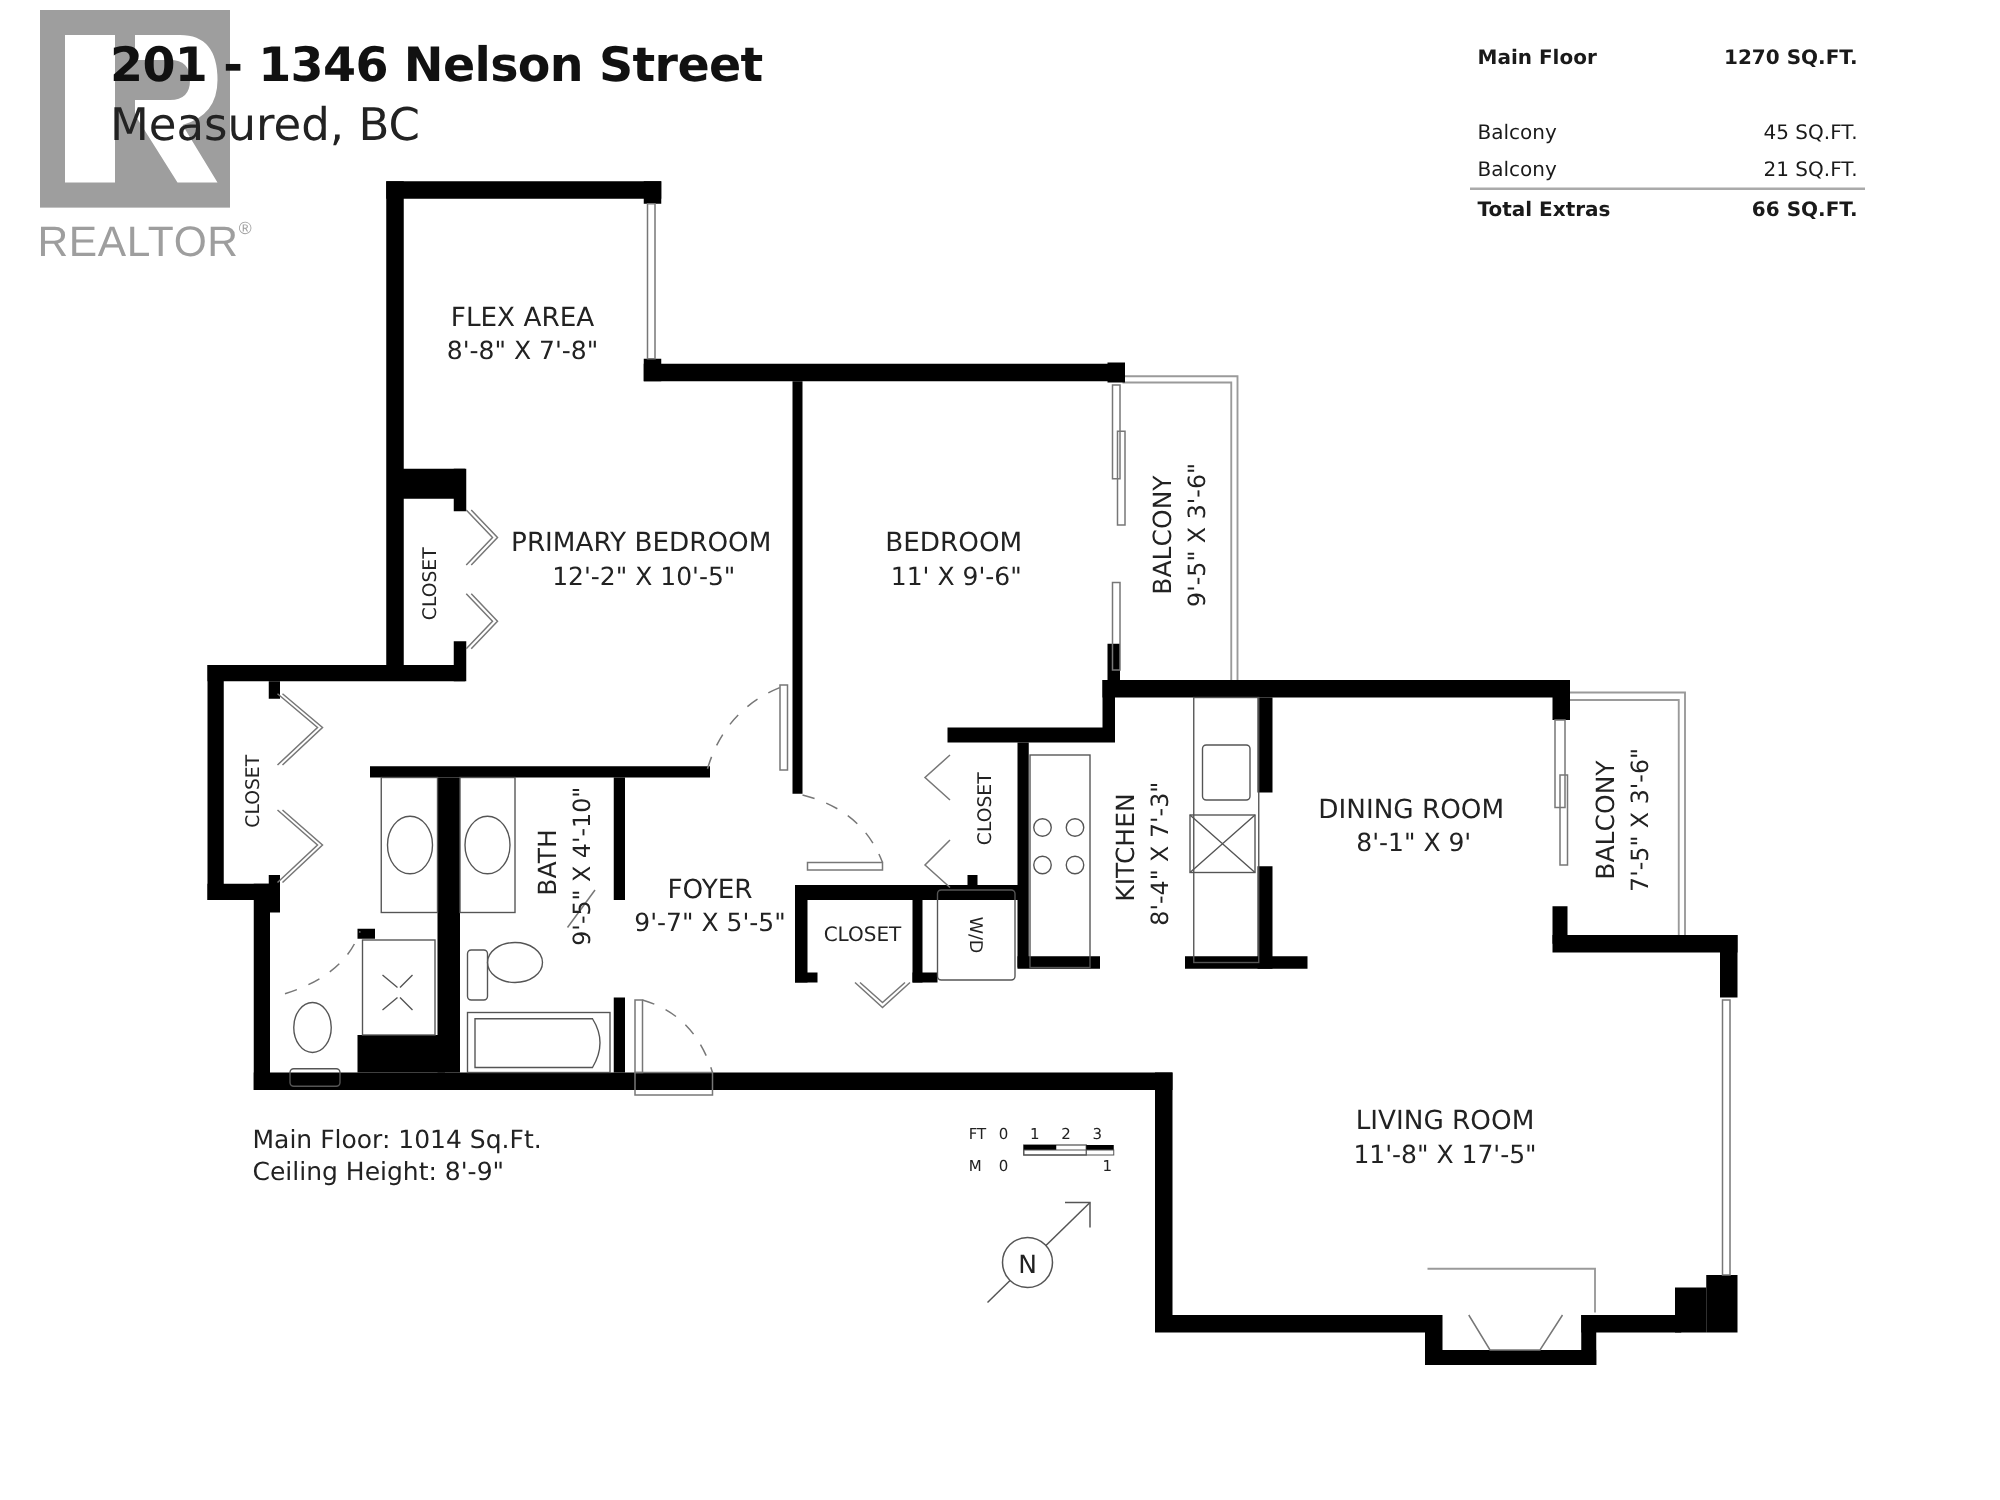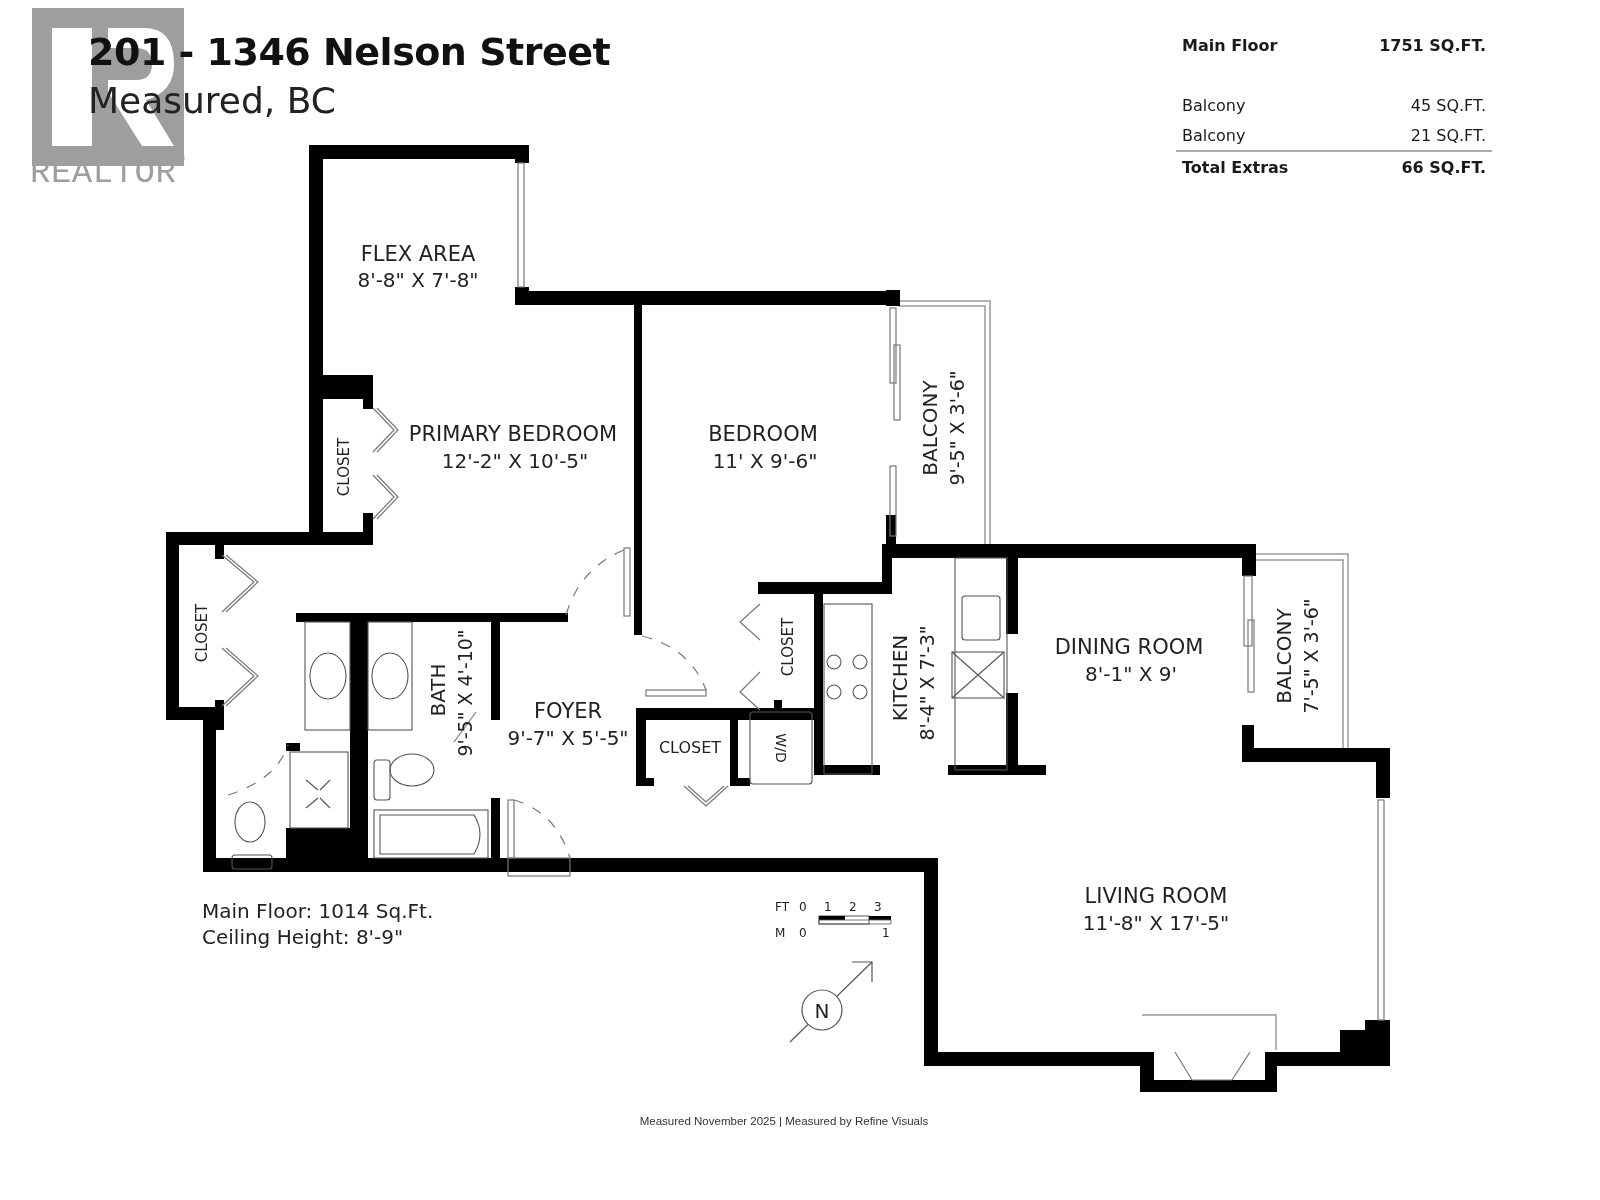--- a/index.html
+++ b/index.html
@@ -1,19 +1,19 @@
 <!DOCTYPE html>
 <html><head>
 <meta charset="utf-8">
 <style>
   html, body { margin: 0; padding: 0; background: #ffffff; }
   body { width: 1600px; height: 1200px; position: relative; overflow: hidden; font-family: "Liberation Sans", sans-serif; color: #1a1a1a; }
   .abs { position: absolute; }
   .realtor-logo { left: 32px; top: 8px; width: 152px; height: 158px; background: #9e9e9e; }
-  .realtor-word { left: 30px; top: 152px; font-size: 34px; color: #9e9e9e; letter-spacing: 0.5px; font-family: Liberation Mono, monospace; font-weight: 300; }
+  .realtor-word { left: 30px; top: 174px; font-size: 34px; color: #9e9e9e; letter-spacing: 0.5px; font-family: Liberation Sans, sans-serif; font-weight: 300; }
   .realtor-word sup { font-size: 14px; vertical-align: 18px; }
   .title { left: 88px; top: 30px; font-size: 38px; font-weight: bold; color: #111; font-family: "DejaVu Sans", sans-serif; letter-spacing: -0.5px; }
   .subtitle { left: 88px; top: 80px; font-size: 36px; color: #222; font-family: "DejaVu Sans", sans-serif; font-weight: normal; }
   .area-table { left: 1176px; top: 30px; width: 316px; font-family: "DejaVu Sans", sans-serif; font-size: 16px; }
   .area-row { display: flex; justify-content: space-between; padding: 0 6px; height: 30px; align-items: center; }
   .area-row.bold { font-weight: bold; gap: 28px; }
   .area-row .val { text-align: right; }
   .area-sep { height: 30px; }
   .area-line { border-top: 2px solid #aaa; margin: 0; }
   svg.plan { position: absolute; left: 0; top: 0; }
@@ -33,21 +33,21 @@
   </svg>
 </div>
 <div class="abs realtor-word"><span>REALTOR</span><sup>®</sup></div>
 
 <div class="abs title">201 - 1346 Nelson Street</div>
 <div class="abs subtitle">Measured, BC</div>
 
 <div class="abs area-table">
   <div class="area-row bold">
     <span>Main Floor</span>
-    <span class="val">1751 SQ.FT.</span>
+    <span class="val">1270 SQ.FT.</span>
   </div>
   <div class="area-sep"></div>
   <div class="area-row">
     <span>Balcony</span>
     <span class="val">45 SQ.FT.</span>
   </div>
   <div class="area-row">
     <span>Balcony</span>
     <span class="val">21 SQ.FT.</span>
   </div>
@@ -237,14 +237,13 @@
     <text x="822" y="1018" text-anchor="middle" font-size="20" fill="#555" stroke="none" class="room-label">N</text>
   </g>
 </svg>
 
 <div class="abs info">
   <div>Main Floor: 1014 Sq.Ft.</div>
   <div>Ceiling Height: 8'-9"</div>
 </div>
 
 <div class="abs footer">
-  <div>Measured November 2025 | Measured by Refine Visuals</div>
 </div>
 
 </body></html>

